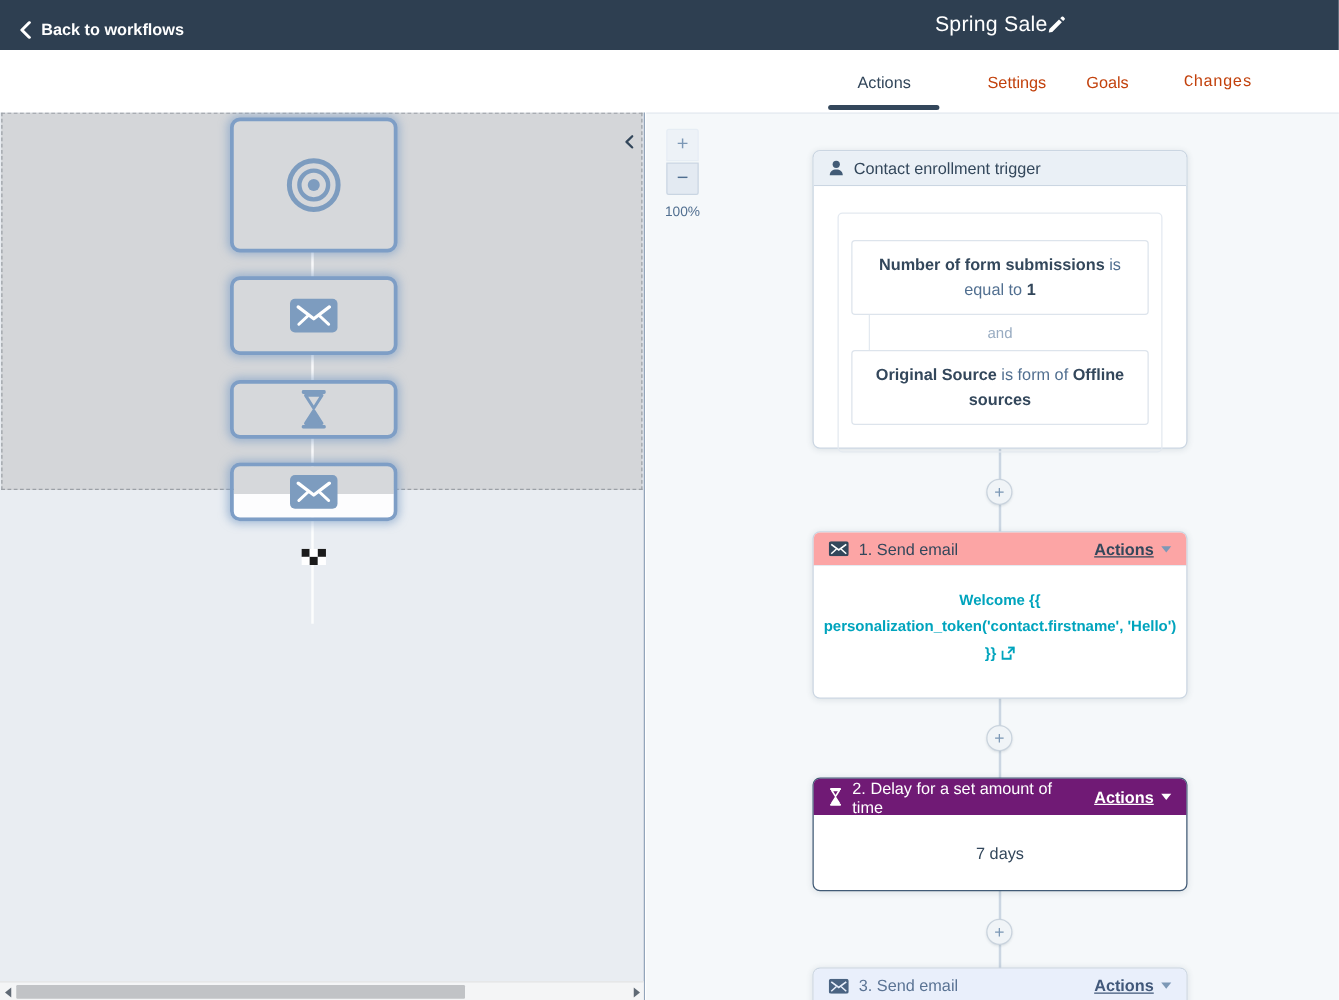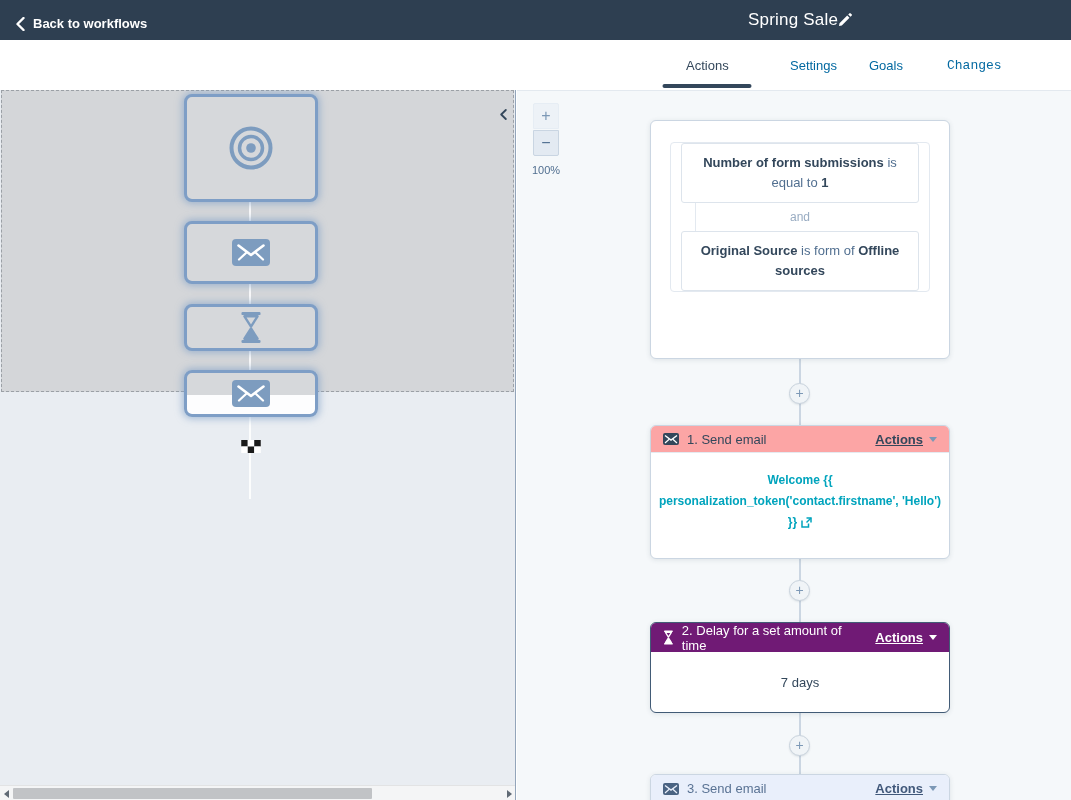--- a/index.html
+++ b/index.html
@@ -15,21 +15,21 @@
   .wf-title .t { font-size:17px; letter-spacing:.2px; }
 
   
   .toolbar { position:absolute; left:0; top:40px; width:1071px; height:50px; background:#fff; }
   .tb-buttons { position:absolute; left:18px; top:53px; display:flex; gap:13px; }
   .tb-btn { display:flex; align-items:center; gap:6px; height:26px; padding:0 12px;
     background:#eaf0f6; border:1px solid #cbd6e2; border-radius:3px; font-size:12px;
     color:#7c98b6; cursor:pointer; }
   .tabs { position:absolute; left:0; top:0; width:1071px; height:50px; }
   .tab { position:absolute; top:0; height:50px; display:flex; align-items:center;
-    font-size:13px; color:#0369a1; cursor:pointer; }
+    font-size:13px; color:#c2410c; cursor:pointer; }
   .tab.active { color:#33475b; }
   .tab-underline { position:absolute; left:50%; transform:translateX(-50%); bottom:2px;
     width:89px; height:4px; background:#33475b; border-radius:3px; }
   .tab-actions  { left:686px; }
   .tab-settings { left:790px; }
   .tab-goals    { left:869px; }
   .tab-changes  { left:947px;font-family:Liberation Mono, monospace; }
 
   
   .left-panel { position:absolute; left:0; top:90px; width:516px; height:710px;
@@ -83,21 +83,21 @@
   .card-header { display:flex; align-items:center; gap:8px; padding:0 12px;
     border-radius:5px 5px 0 0; font-size:13px; color:#33475b; }
   .actions-link { margin-left:auto; display:flex; align-items:center; gap:6px;
     font-size:13px; font-weight:bold; color:#33475b; text-decoration:underline; cursor:pointer; }
   .caret { width:0; height:0; border-left:4px solid transparent; border-right:4px solid transparent;
     border-top:5px solid #7c98b6; }
 
   
   .trigger-card { top:29px; height:239px; }
   .trigger-card .card-header { height:28px; background:#eaf0f6; border-bottom:1px solid #cbd6e2; }
-  .cond-outer { margin:21px 19px; border:1px solid #e3e9f0; border-radius:4px; padding:0 10px; }
+  .cond-outer { margin:21px 19px; border:1px solid #e3e9f0; border-radius:4px; padding:21px 10px; }
   .cond-box { border:1px solid #dde4ec; border-radius:3px; background:#fff; padding:9px 12px;
     text-align:center; font-size:13px; line-height:20px; color:#516f90; }
   .cond-box b { color:#33475b; }
   .and-row { position:relative; height:28px; display:flex; align-items:center; justify-content:center;
     font-size:12px; color:#99acc2; }
   .and-row .stub { position:absolute; left:14px; top:0; bottom:0; width:1px; background:#e3e9f0; }
 
   
   .step1-card { top:334px; height:134px; }
   .step1-card .card-header { height:27px; background:#fca5a5; border-bottom:1px solid #e5eaf0; }
@@ -246,20 +246,27 @@
 </div>
 
 <div class="canvas">
   <div class="zoom-btn zoom-in">+</div>
   <div class="zoom-btn zoom-out">−</div>
   <div class="zoom-level">100%</div>
 
   <div class="conn-line"></div>
 
   <div class="card trigger-card">
+    <div class="card-header">
+      <svg width="12" height="13" viewBox="0 0 12 13">
+          <circle cx="6" cy="3.4" r="2.9" fill="#425b76"></circle>
+          <path d="M.8 12.2 c0-3.1 2.3-4.7 5.2-4.7 s5.2 1.6 5.2 4.7 Z" fill="#425b76"></path>
+        </svg>
+      <span>Contact enrollment trigger</span>
+    </div>
     <div class="cond-outer">
       <div class="cond-box">
         <b>Number of form submissions</b><span> is equal to </span><b>1</b>
       </div>
       <div class="and-row">
         <div class="stub"></div>
         <span>and</span>
       </div>
       <div class="cond-box">
         <b>Original Source</b><span> is form of </span><b>Offline sources</b>

